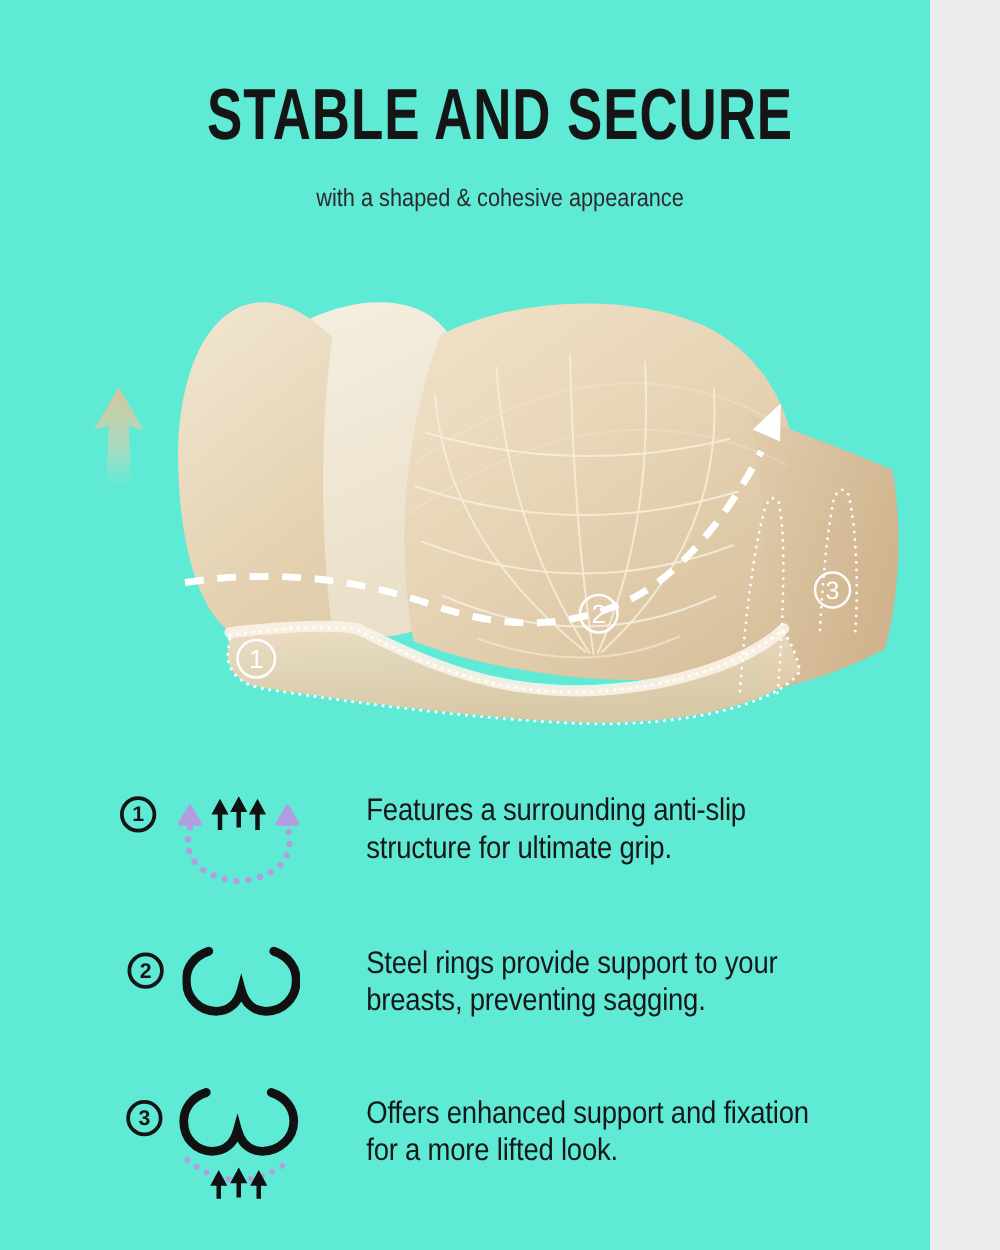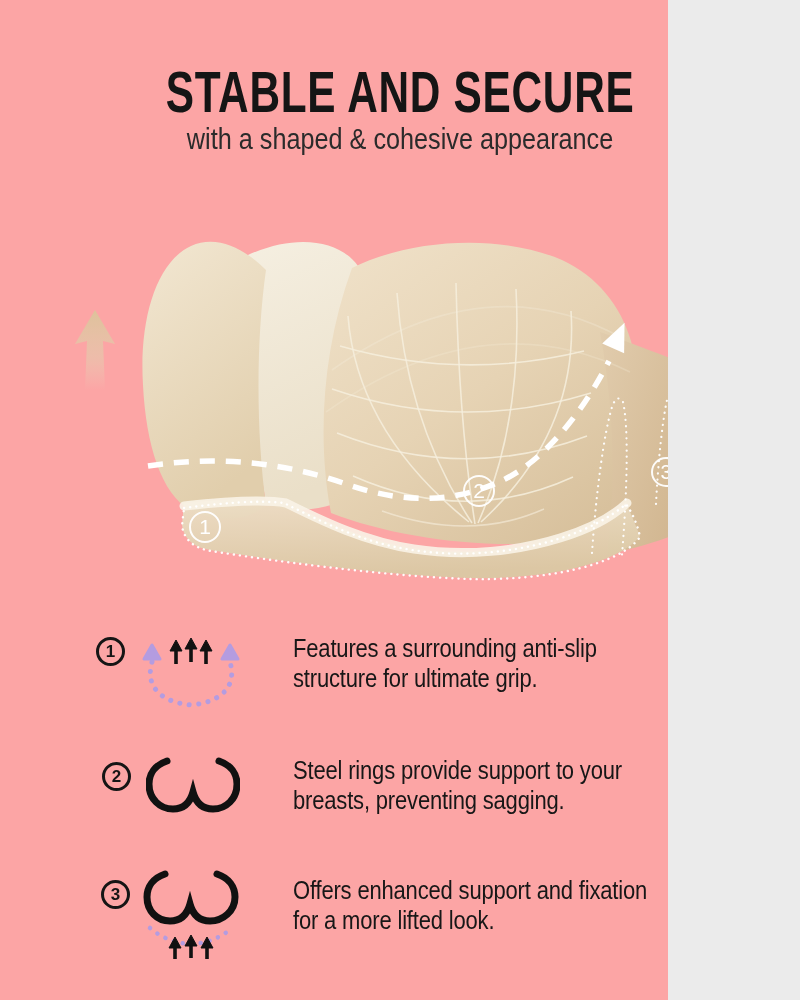--- a/index.html
+++ b/index.html
@@ -1,31 +1,31 @@
 <!DOCTYPE html>
 <html><head>
 <meta charset="utf-8">
 <style>
   html,body{margin:0;padding:0;background:#ebebeb;}
   .canvas{
-    position:relative;width:668px;height:1000px;overflow:hidden;
-    background:#fca5a5;color:#151515;
+    position:relative;width:744px;height:1000px;overflow:hidden;
+    background:#5eead4;color:#151515;
     font-family:"Liberation Sans",sans-serif;
   }
   
   .header{position:absolute;top:0;left:0;width:800px;text-align:center;}
   .title{
     margin:0;position:absolute;top:62px;left:0;width:800px;
     font-size:58px;font-weight:700;line-height:60px;letter-spacing:1px;
     white-space:nowrap;
   }
   .title>span{display:inline-block;transform:scaleX(0.73);transform-origin:50% 50%;}
   .subtitle{
-    margin:0;position:absolute;top:120px;left:0;width:800px;
-    font-size:29px;font-weight:400;line-height:38px;color:#2b2b2b;
+    margin:0;position:absolute;top:140px;left:0;width:800px;
+    font-size:20px;font-weight:400;line-height:38px;color:#2b2b2b;
     white-space:nowrap;
   }
   .subtitle>span{display:inline-block;transform:scaleX(0.87);transform-origin:50% 50%;}
   
   .illustration{position:absolute;left:60px;top:220px;width:680px;height:380px;}
   .illustration svg{display:block;width:680px;height:380px;}
   .marker-num{font-family:"Liberation Sans",sans-serif;font-weight:400;}
   
   .num-badge{
     position:absolute;width:23px;height:23px;border:3px solid #151515;border-radius:50%;

